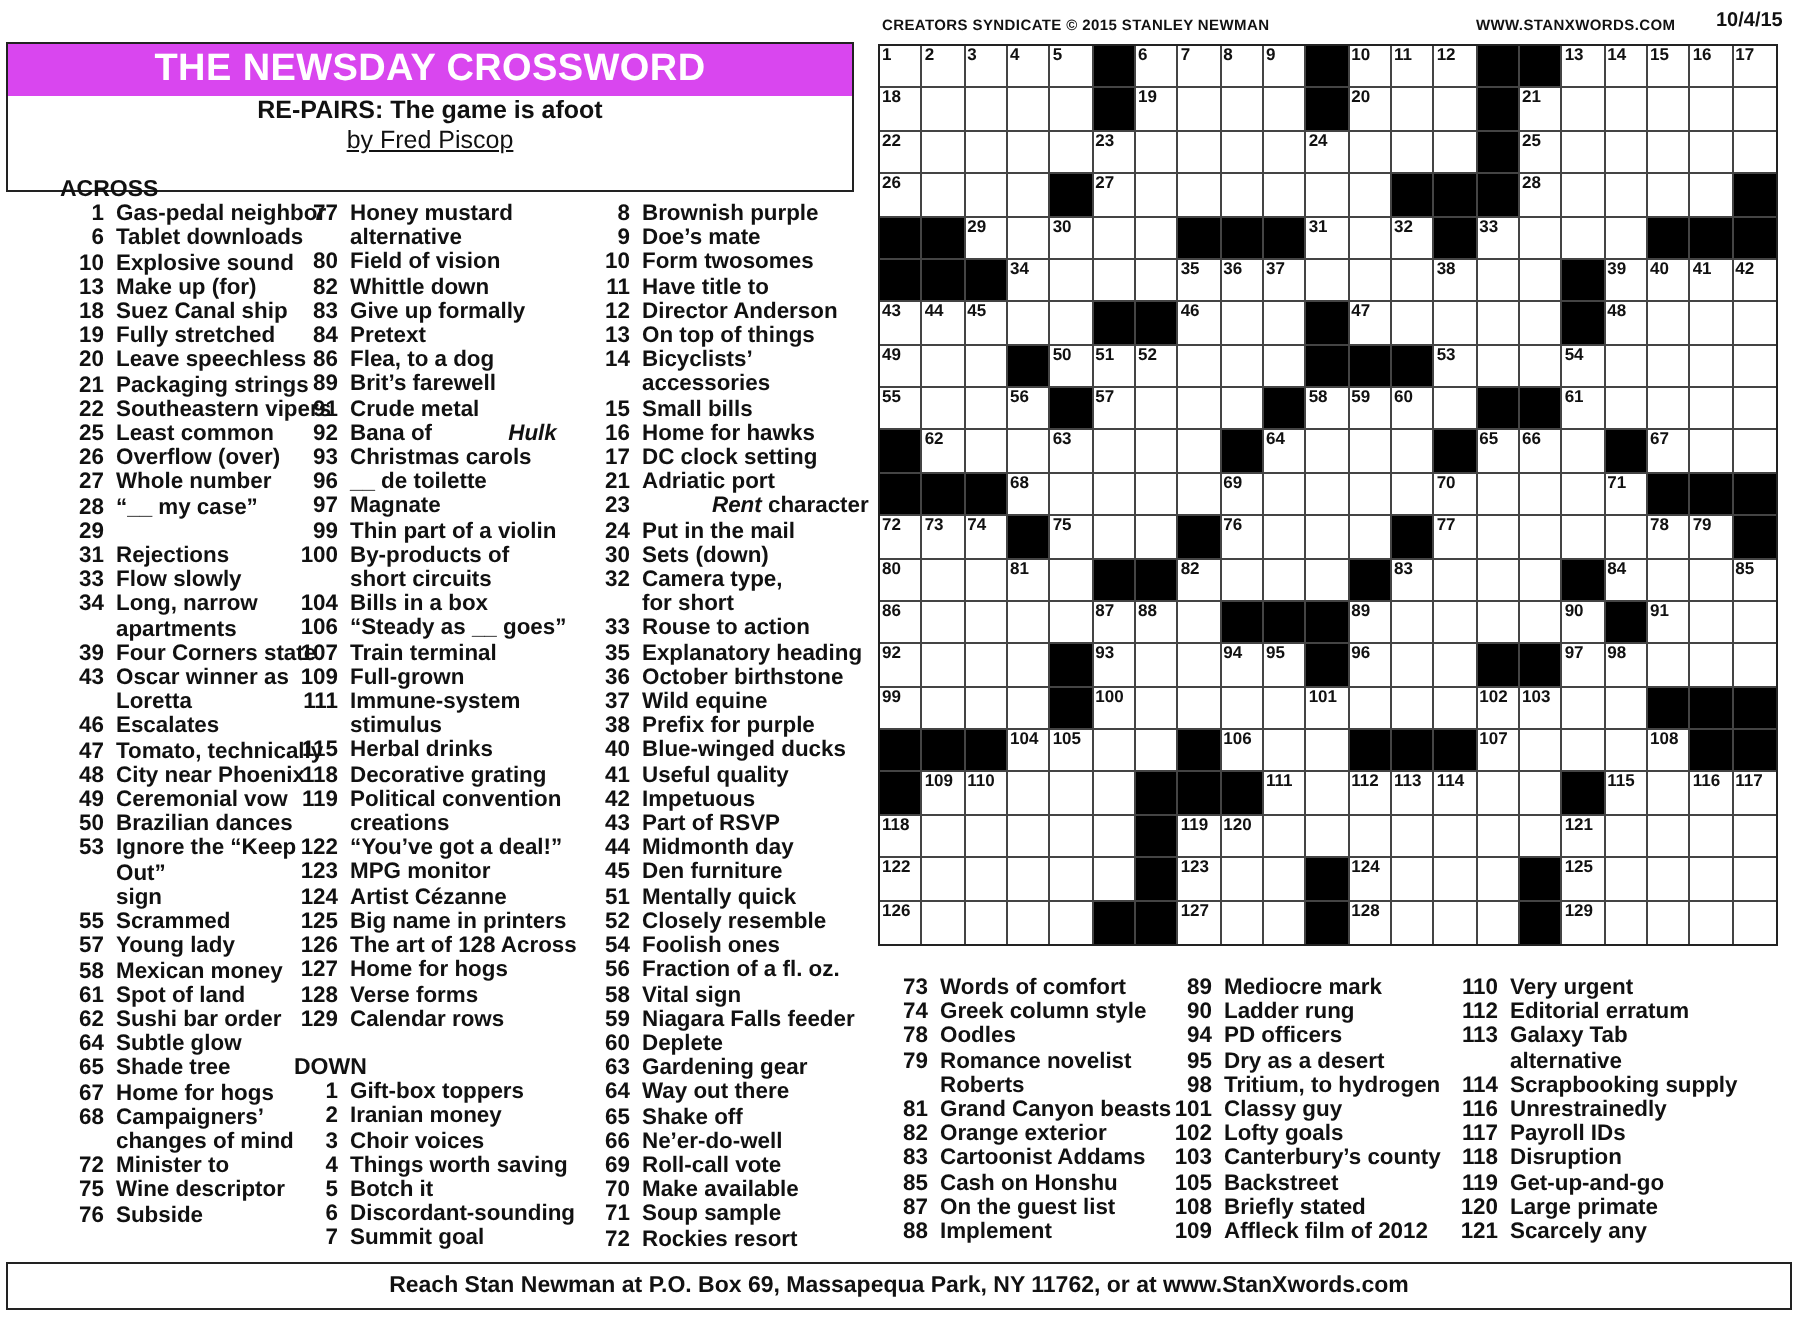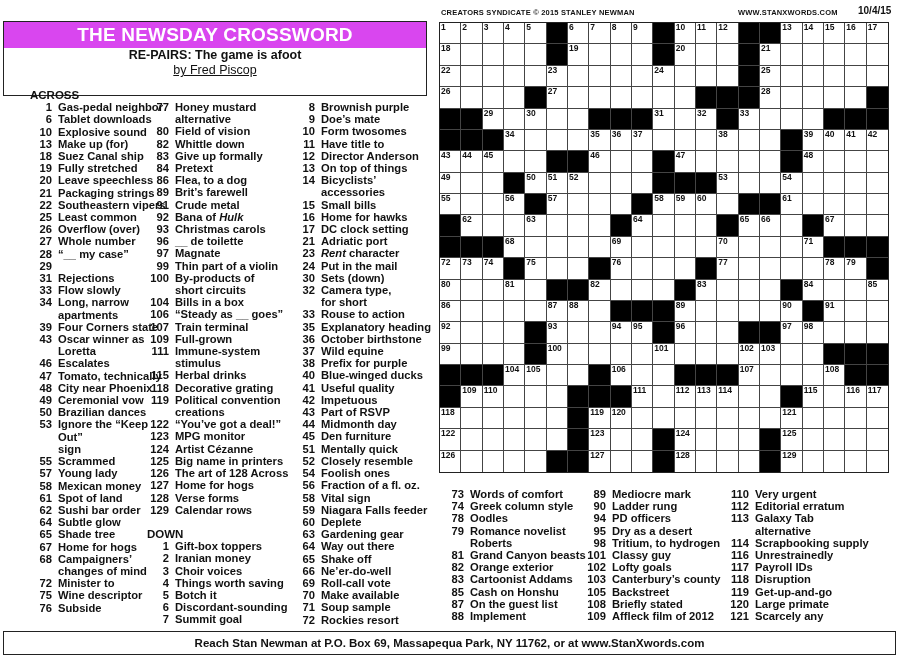--- a/index.html
+++ b/index.html
@@ -11,21 +11,21 @@
                text-align:center; height:26px; line-height:26px; letter-spacing:0.2px; }
   .editor { font-size:12.5px; text-align:center; margin-top:3px; line-height:15px; }
   .theme { font-size:12.5px; font-weight:bold; text-align:center; line-height:15px; }
   .author { font-size:12.5px; text-align:center; line-height:15px;text-decoration:underline; }
 
   .clue-col { position:absolute; font-size:11.2px; font-weight:bold; line-height:12.2px; }
   .clue-col .heading { font-size:11.5px; font-weight:bold; margin-bottom:0; }
   .clue { display:flex; }
   .clue .num { width:22px; text-align:right; padding-right:6px; flex-shrink:0; }
   .clue .txt { flex:1; white-space:pre-wrap; }
-  .clue .txt i { font-style:italic; }
+  .clue .txt i { font-style:italic;margin-left:35px; }
   .gap { height:12px; }
 
   .credit { position:absolute; top:8px; font-size:7.5px; font-weight:bold; letter-spacing:0.2px; }
   .date { position:absolute; top:5px; left:858px; font-size:10px; font-weight:bold; }
 
   .grid { position:absolute; left:439px; top:22px; width:450px; height:451px;
           border:1.5px solid #222; box-sizing:border-box;
           display:grid; grid-template-columns:repeat(21, 1fr); grid-template-rows:repeat(21, 1fr); }
   .cell { border-right:1px solid #444; border-bottom:1px solid #444; position:relative; background:#fff; }
   .cell.black { background:#000; }

